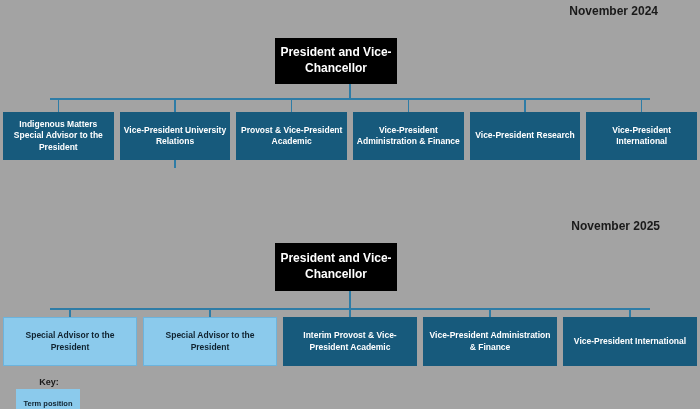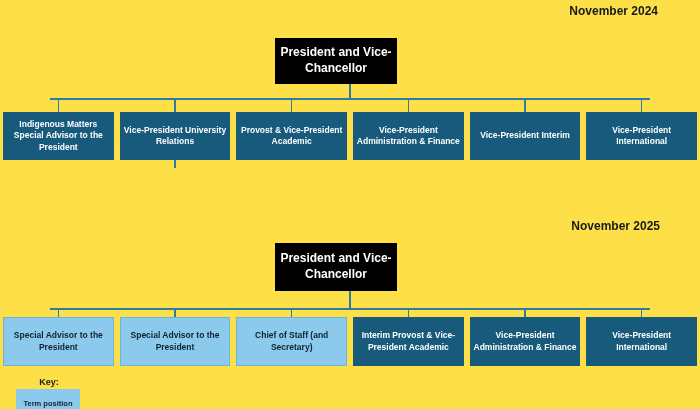--- a/index.html
+++ b/index.html
@@ -5,21 +5,21 @@
   :root{
     --line:#2e7ca6;
     --dark:#175a7c;
     --light:#8bcaec;
     --ink:#111111;
   }
   html,body{margin:0;padding:0;background:#ffffff;}
   .canvas{
     position:relative;
     width:700px;height:409px;
-    background:#fde047;
+    background:#a3a3a3;
     font-family:"Liberation Sans", sans-serif;
     overflow:hidden;
   }
   .date-label{
     position:absolute;
     font-size:12px;font-weight:bold;color:#1a1a1a;
     white-space:nowrap;
   }
   .date-2024{top:4px;right:42px;}
   .date-2025{top:219px;right:40px;}
@@ -102,21 +102,21 @@
         <span>Provost &amp; Vice-President Academic</span>
       </div>
     </div>
     <div class="cell">
       <div class="box dark">
         <span>Vice-President Administration &amp; Finance</span>
       </div>
     </div>
     <div class="cell">
       <div class="box dark">
-        <span>Vice-President Interim</span>
+        <span>Vice-President Research</span>
       </div>
     </div>
     <div class="cell">
       <div class="box dark">
         <span>Vice-President International</span>
       </div>
     </div>
   </div>
 
   <div class="date-label date-2025">November 2025</div>
@@ -132,25 +132,20 @@
       <div class="box light">
         <span>Special Advisor to the President</span>
       </div>
     </div>
     <div class="cell">
       <div class="box light">
         <span>Special Advisor to the President</span>
       </div>
     </div>
     <div class="cell">
-      <div class="box light">
-        <span>Chief of Staff (and Secretary)</span>
-      </div>
-    </div>
-    <div class="cell">
       <div class="box dark">
         <span>Interim Provost &amp; Vice-President Academic</span>
       </div>
     </div>
     <div class="cell">
       <div class="box dark">
         <span>Vice-President Administration &amp; Finance</span>
       </div>
     </div>
     <div class="cell">

